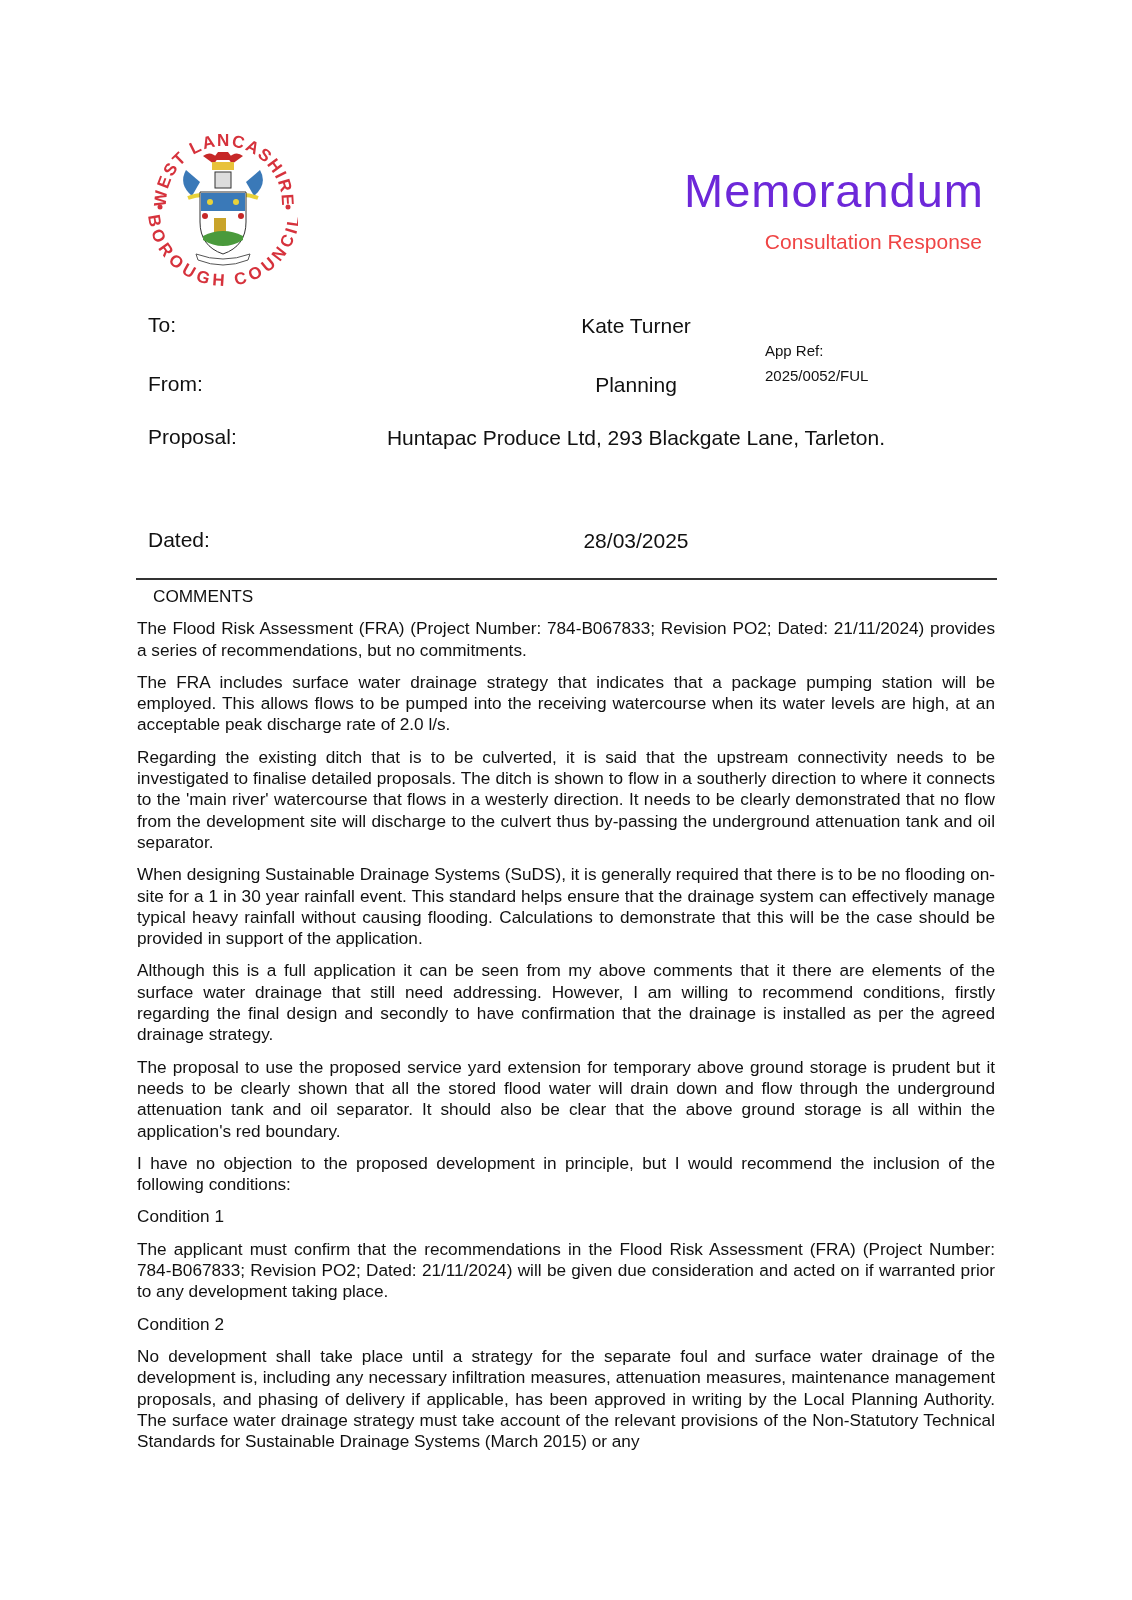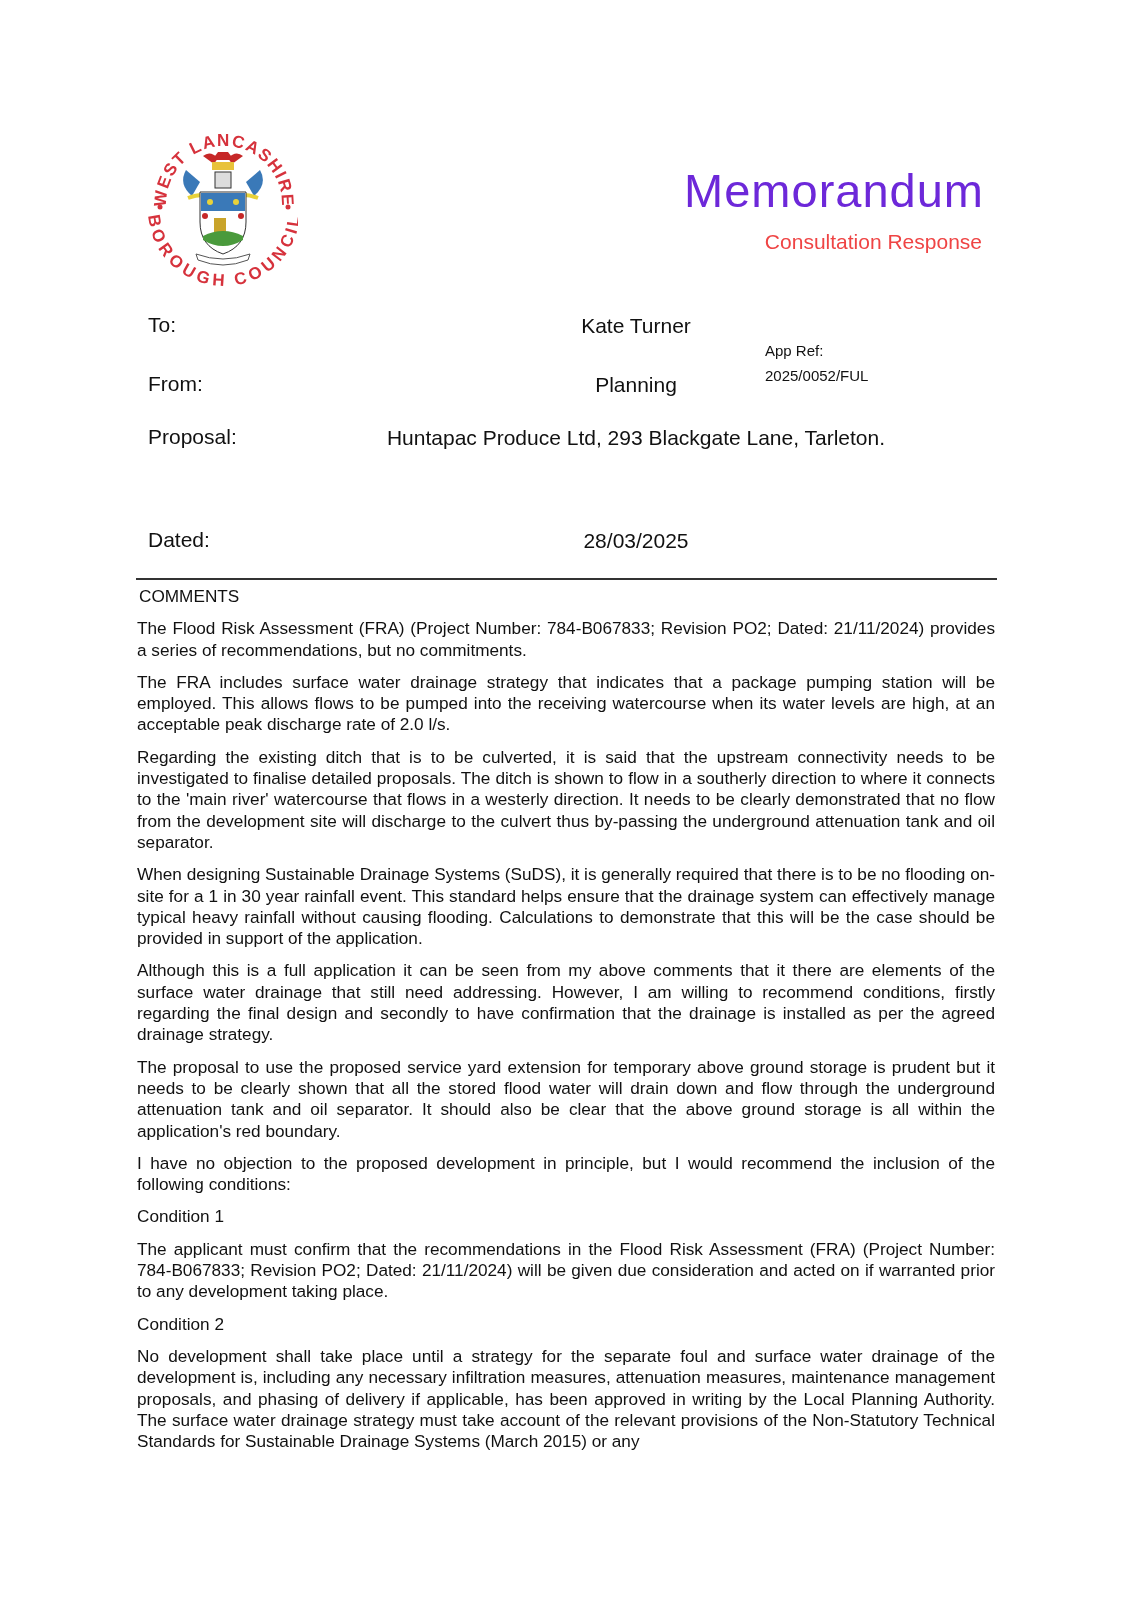--- a/index.html
+++ b/index.html
@@ -19,21 +19,21 @@
     .hdr-row { position: absolute; font-size: 21px; color: #111; }
     .hdr-label { position: absolute; left: 148px; }
     .hdr-val { position: absolute; left: 266px; width: 740px; line-height: 25px; text-align: center; }
     .appref { position: absolute; left: 765px; top: 313px; font-size: 15px; line-height: 25px; margin-top: 25px; }
     .rule { position: absolute; left: 136px; width: 861px; top: 578px; height: 0; border-top: 2px solid #333; }
     .body-text {
       position: absolute; left: 137px; width: 858px; top: 586px;
       font-size: 17.2px; line-height: 21.3px; text-align: justify;
     }
     .body-text p { margin: 0 0 11px 0; }
-    .body-text .heading { margin: 0 0 11px 2px; }
+    .body-text .heading { margin: 0 0 11px 16px; }
     .body-text .cond { margin: 0 0 11px 0; }
   </style>
 </head>
 <body>
 
 <div class="logo">
   <svg width="150" height="165" viewBox="0 0 150 165">
     <defs>
       <path id="arcTop" d="M 18 82 A 58 58 0 0 1 134 82" fill="none"></path>
       <path id="arcBot" d="M 12 88 A 64 64 0 0 0 140 88" fill="none"></path>

